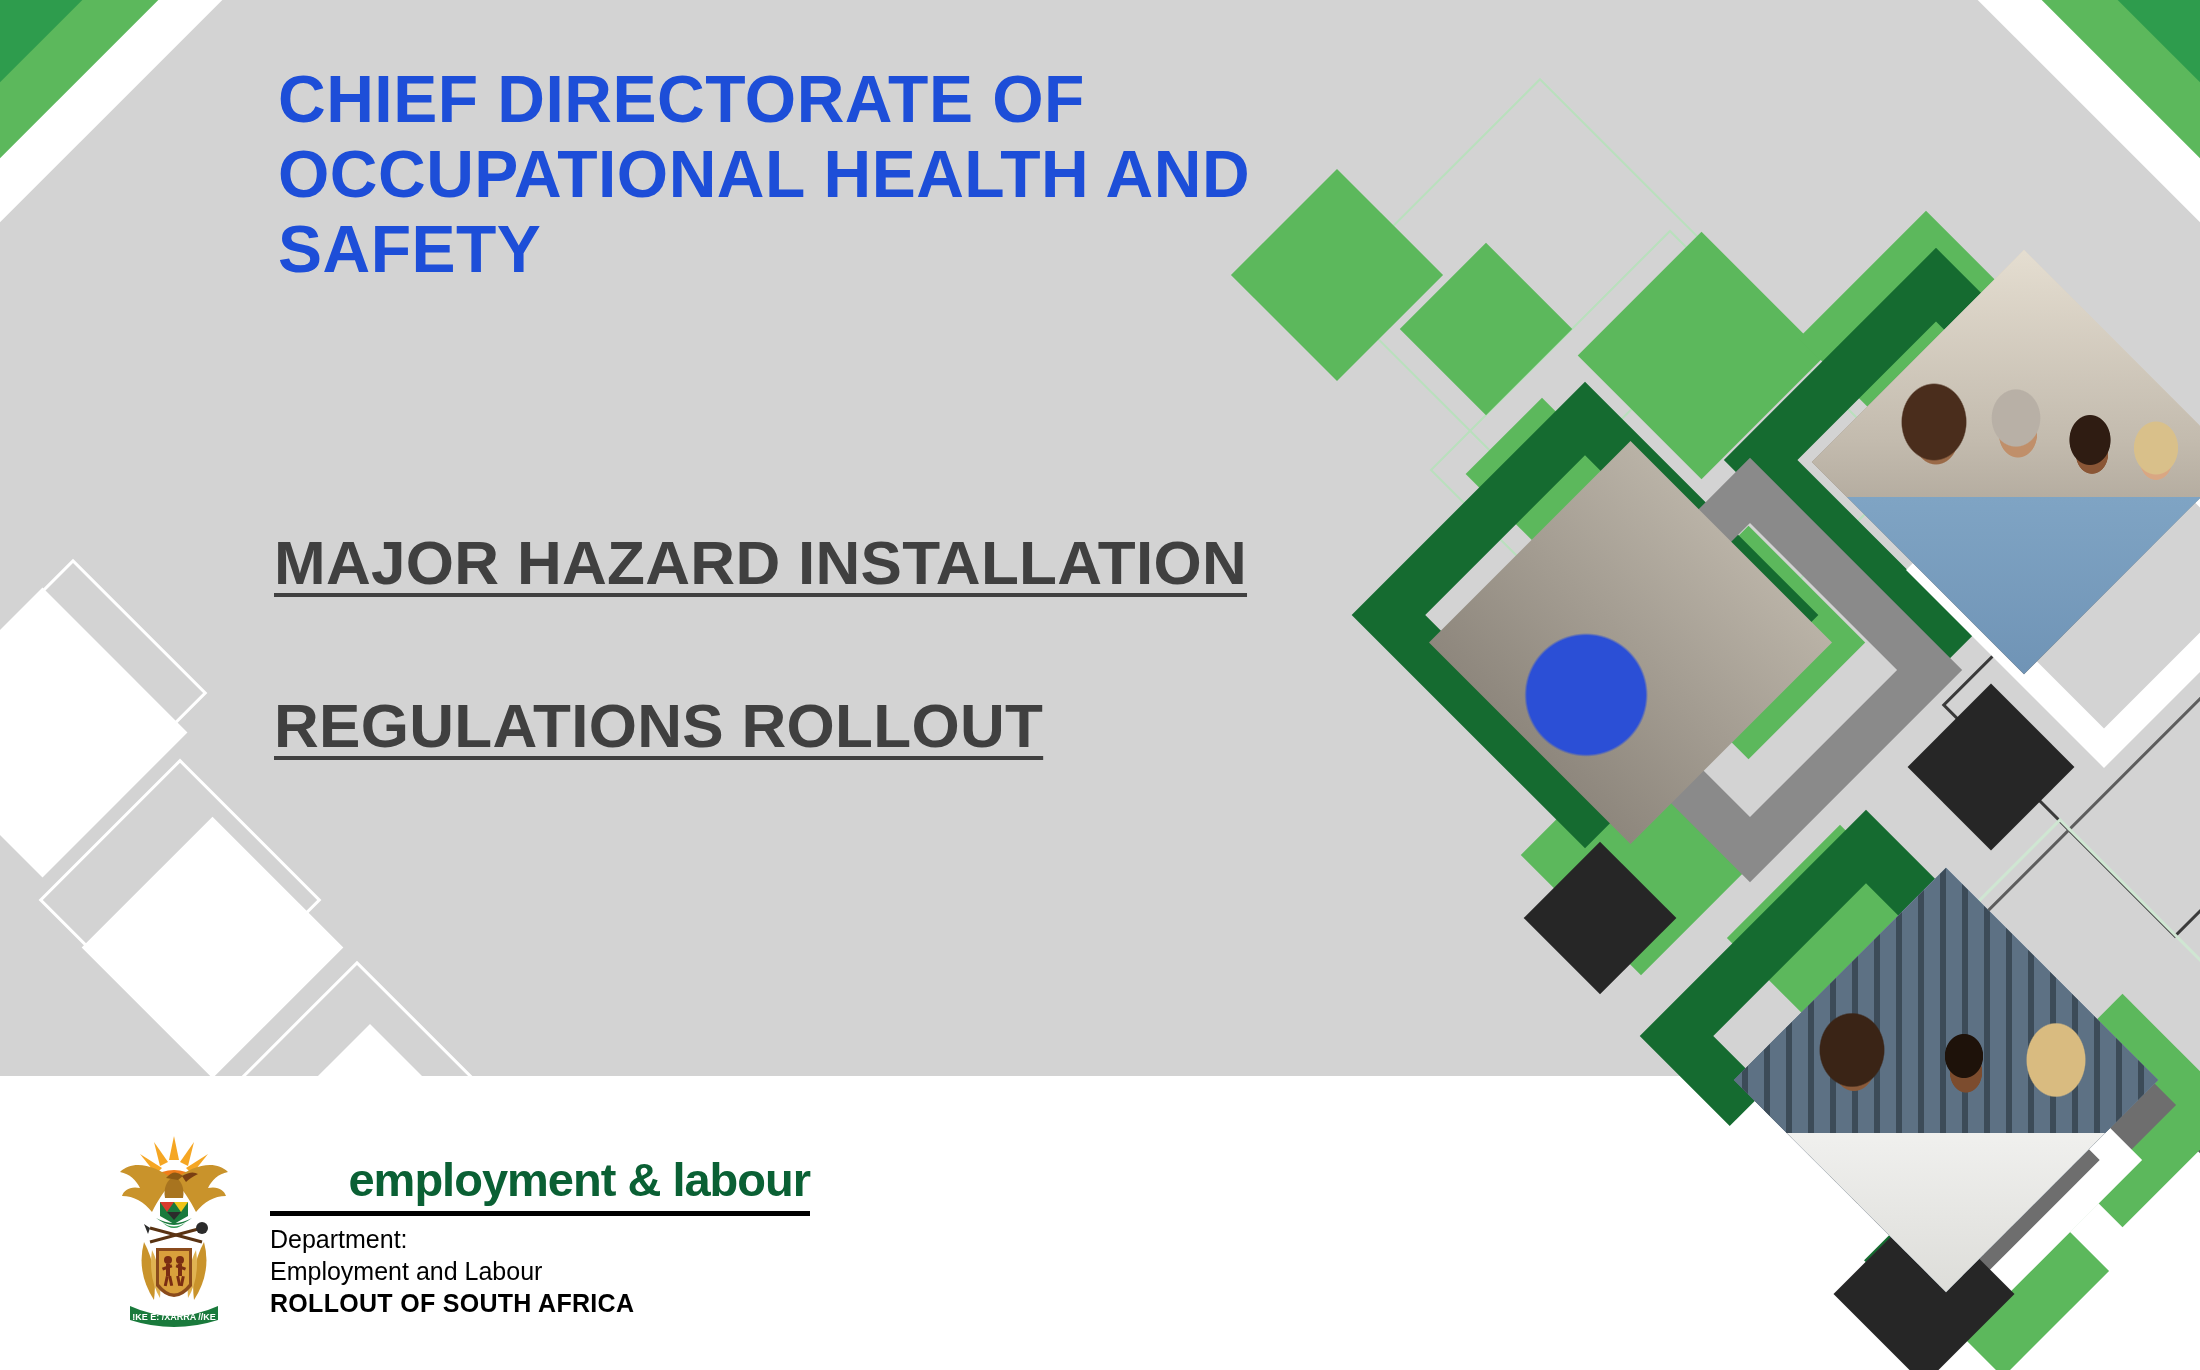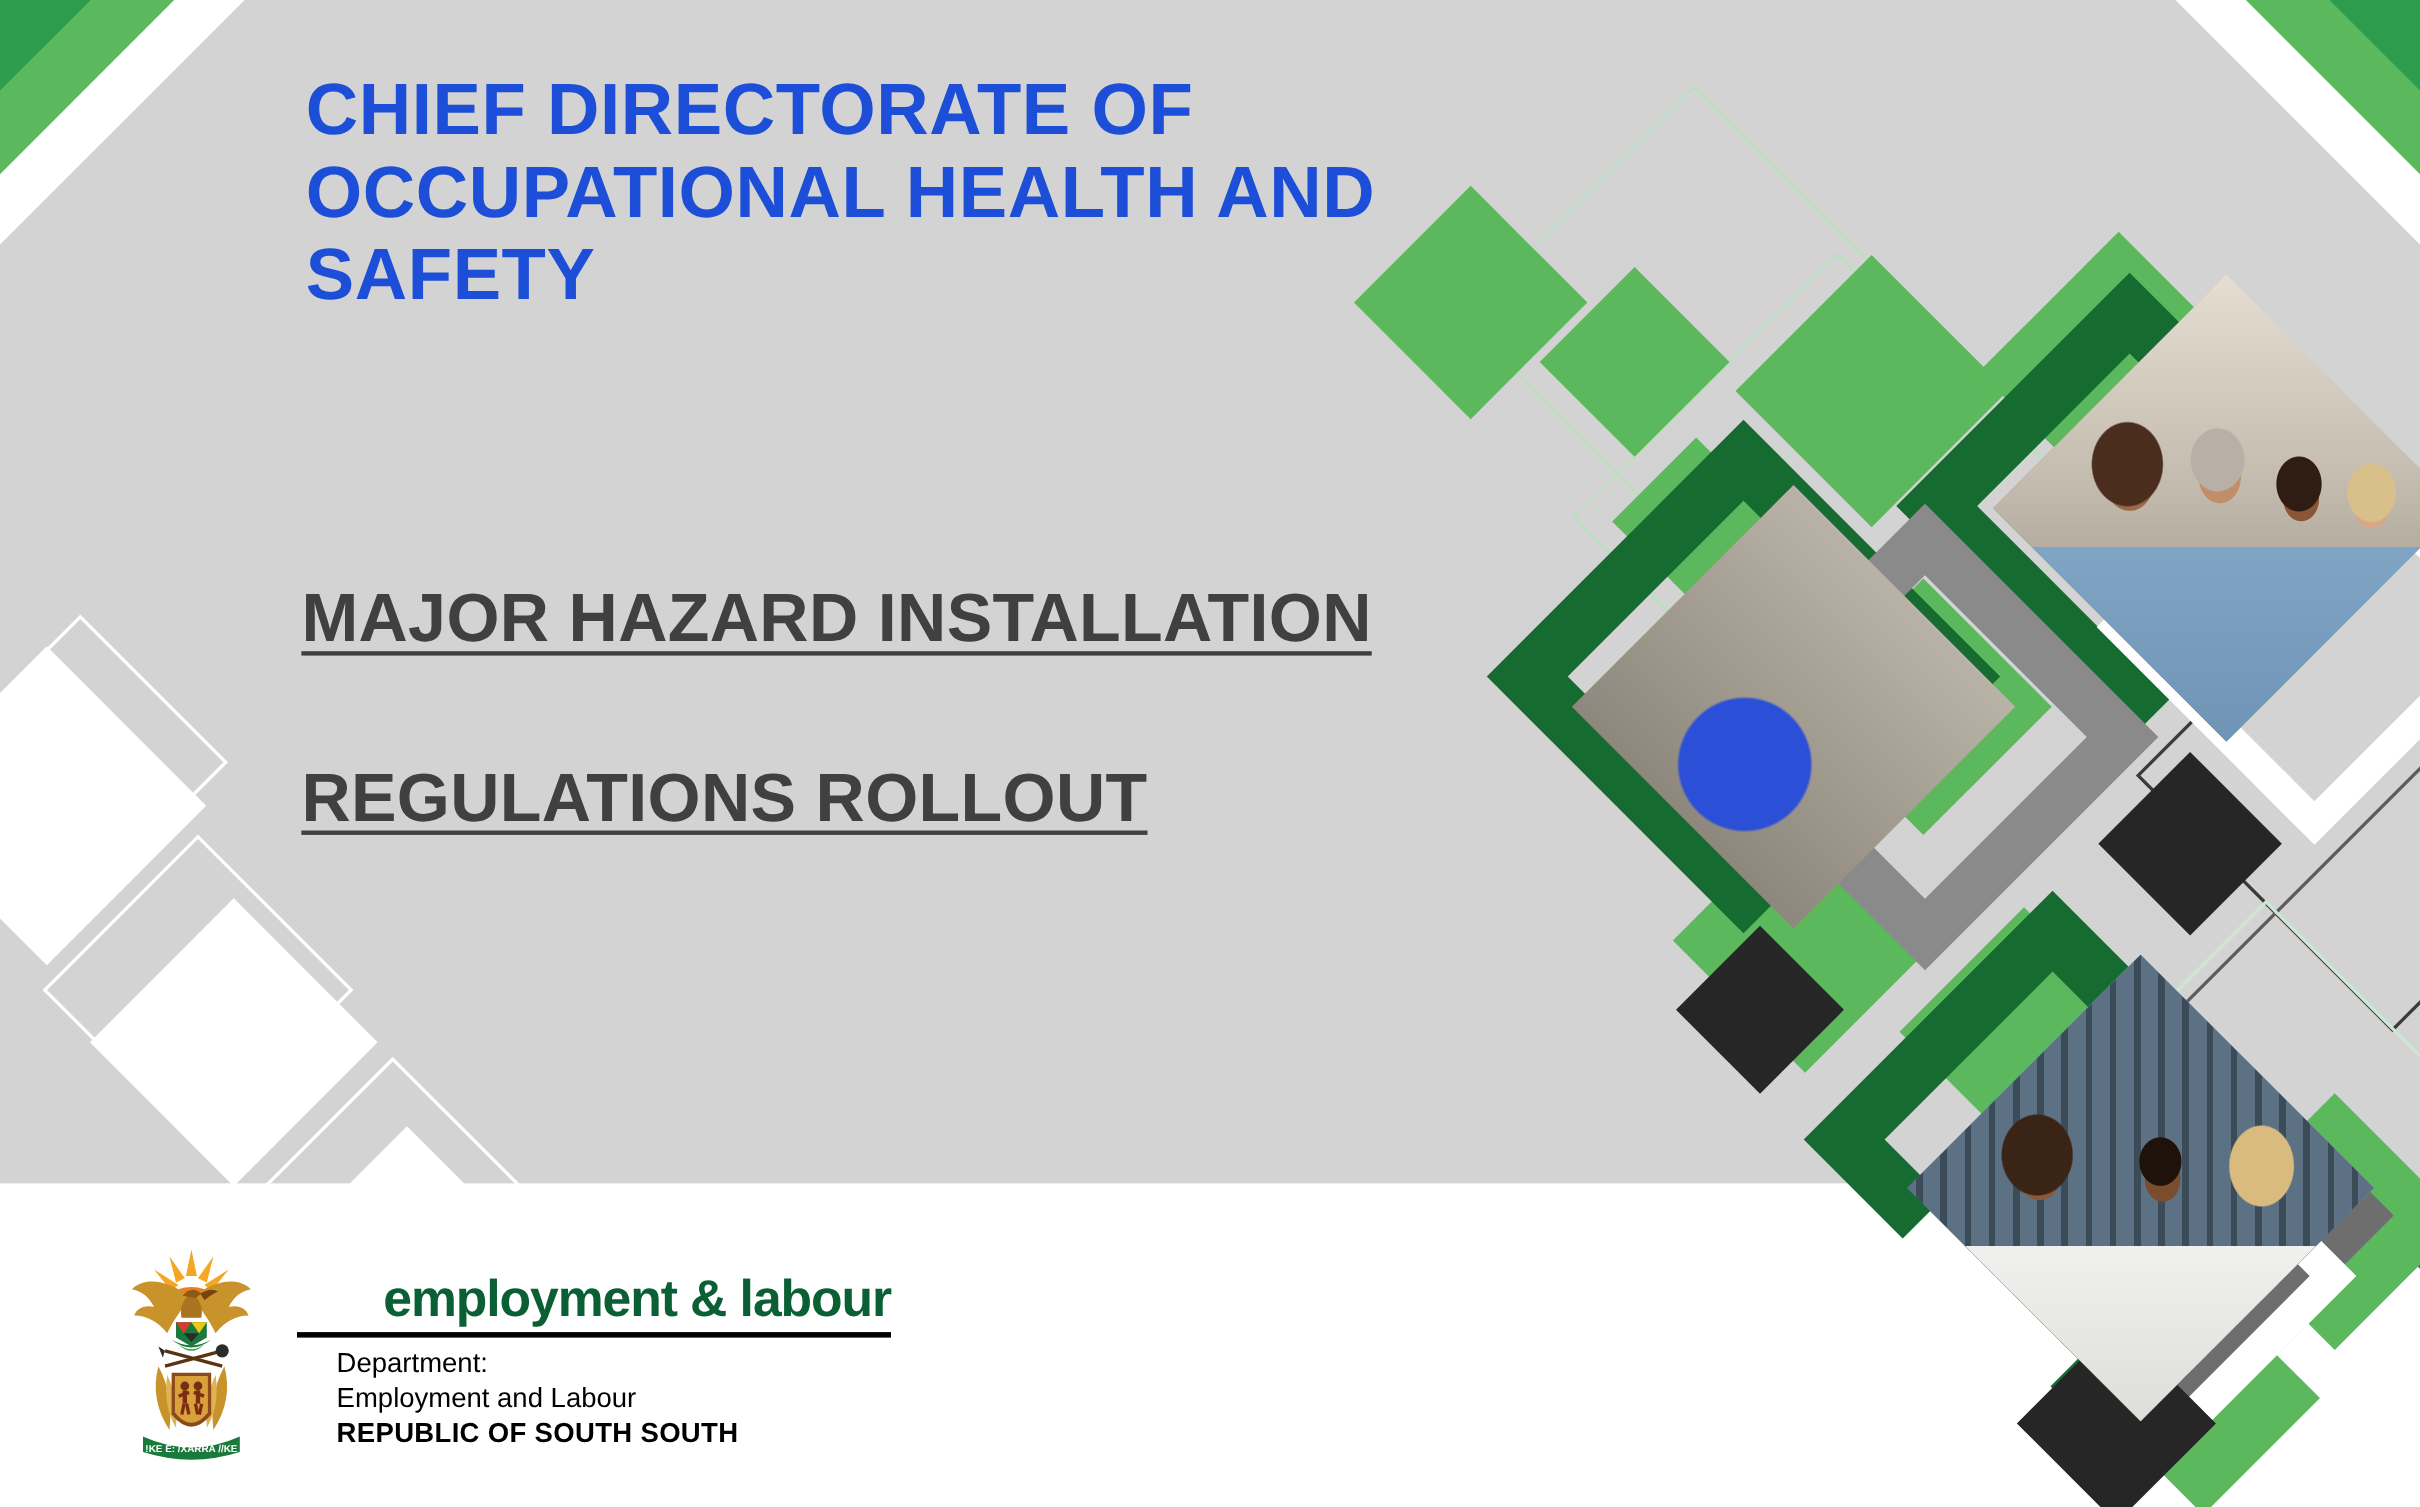--- a/index.html
+++ b/index.html
@@ -61,21 +61,21 @@
 
   
   .footer{position:absolute;left:110px;top:1130px;display:flex;align-items:flex-start;}
   .coat{width:128px;height:210px;flex:0 0 auto;}
   .logotext{margin-left:32px;padding-top:26px;}
   .logo-word{
     font-size:47px;font-weight:bold;color:#0a6034;
     letter-spacing:-1px;line-height:1;text-align:right;
   }
   .logo-rule{height:5px;background:#000;width:540px;margin-top:8px;}
-  .logo-sub{font-size:25px;color:#000;line-height:1.28;margin-top:7px;margin-left:36px;}
+  .logo-sub{font-size:25px;color:#000;line-height:1.28;margin-top:7px;}
   .logo-sub .b{font-weight:bold;letter-spacing:.3px;}
 </style>
 </head>
 <body>
 
 <div class="slide">
 
   <div class="gray-band"></div>
   <div class="white-band"></div>
 
@@ -252,18 +252,18 @@
       <path d="M20 176 Q64 196 108 176 L108 190 Q64 204 20 190 Z" fill="#1a7a3c"></path>
       <text x="64" y="190" font-family="'Liberation Sans',sans-serif" font-size="9" fill="#ffffff" text-anchor="middle" font-weight="bold">!KE E: /XARRA //KE</text>
     </svg>
 
     <div class="logotext">
       <div class="logo-word">employment &amp; labour</div>
       <div class="logo-rule"></div>
       <div class="logo-sub">
         <div>Department:</div>
         <div>Employment and Labour</div>
-        <div class="b">REPUBLIC OF SOUTH SOUTH</div>
+        <div class="b">ROLLOUT OF SOUTH AFRICA</div>
       </div>
     </div>
   </div>
 
 </div>
 
 </body></html>

